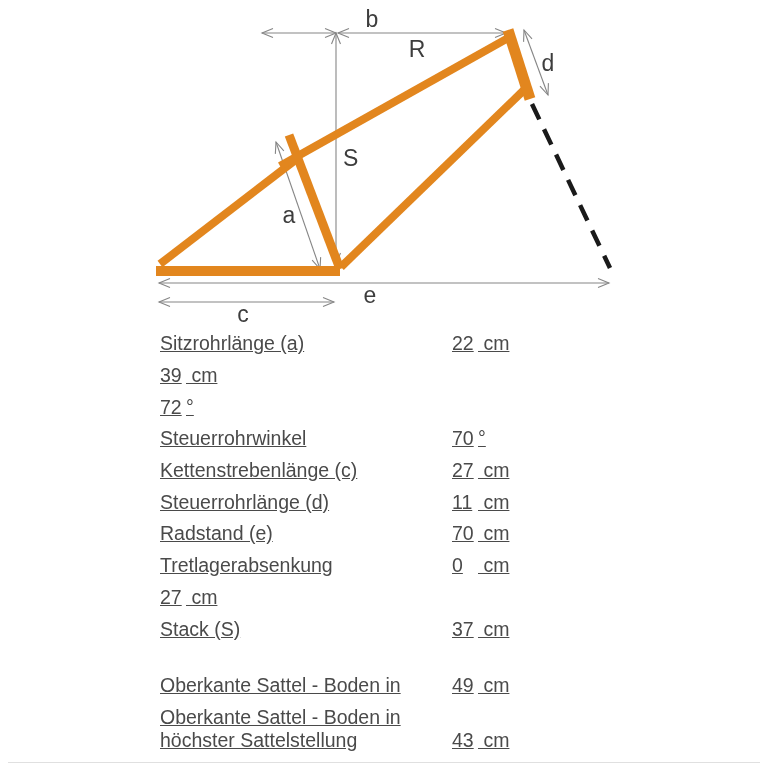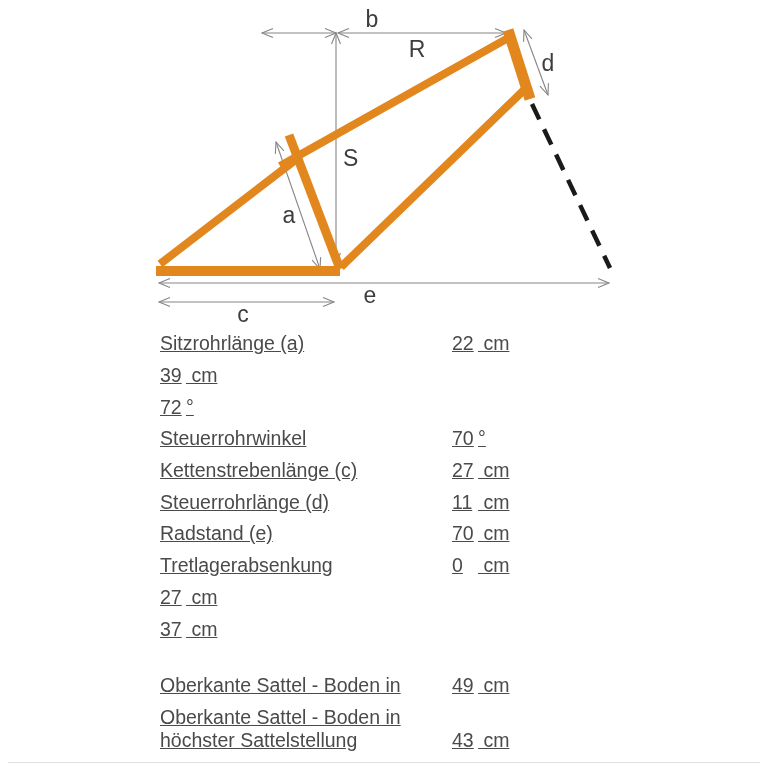--- a/index.html
+++ b/index.html
@@ -100,20 +100,21 @@
   <div class="row">
     <span class="lbl">Tretlagerabsenkung</span>
     <span class="num">0</span>
     <span class="unit"> cm</span>
   </div>
   <div class="row">
     <span class="num">27</span>
     <span class="unit"> cm</span>
   </div>
   <div class="row">
+    <span class="lbl">Stack (S)</span>
     <span class="num">37</span>
     <span class="unit"> cm</span>
   </div>
   <div class="row tall mt6">
     <span class="lbl">
       <span>Oberkante Sattel - Boden in</span>
     </span>
     <span class="num">49</span>
     <span class="unit"> cm</span>
   </div>

